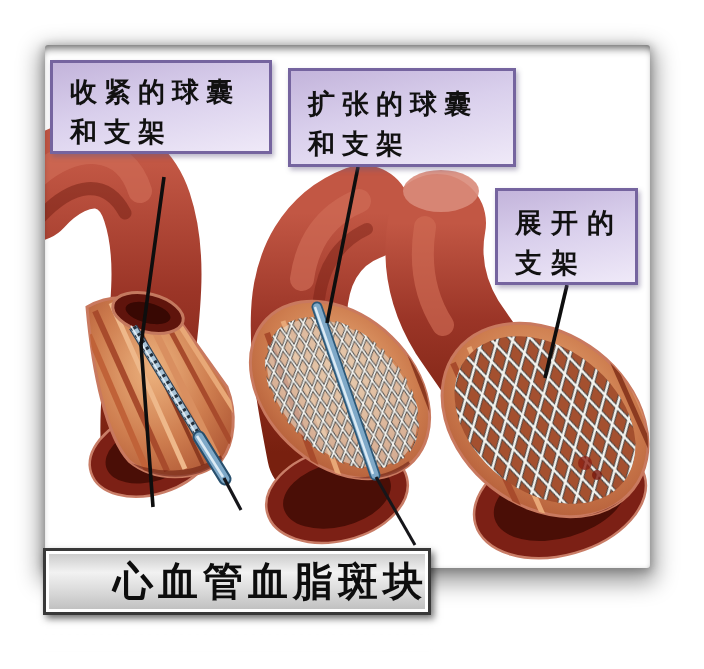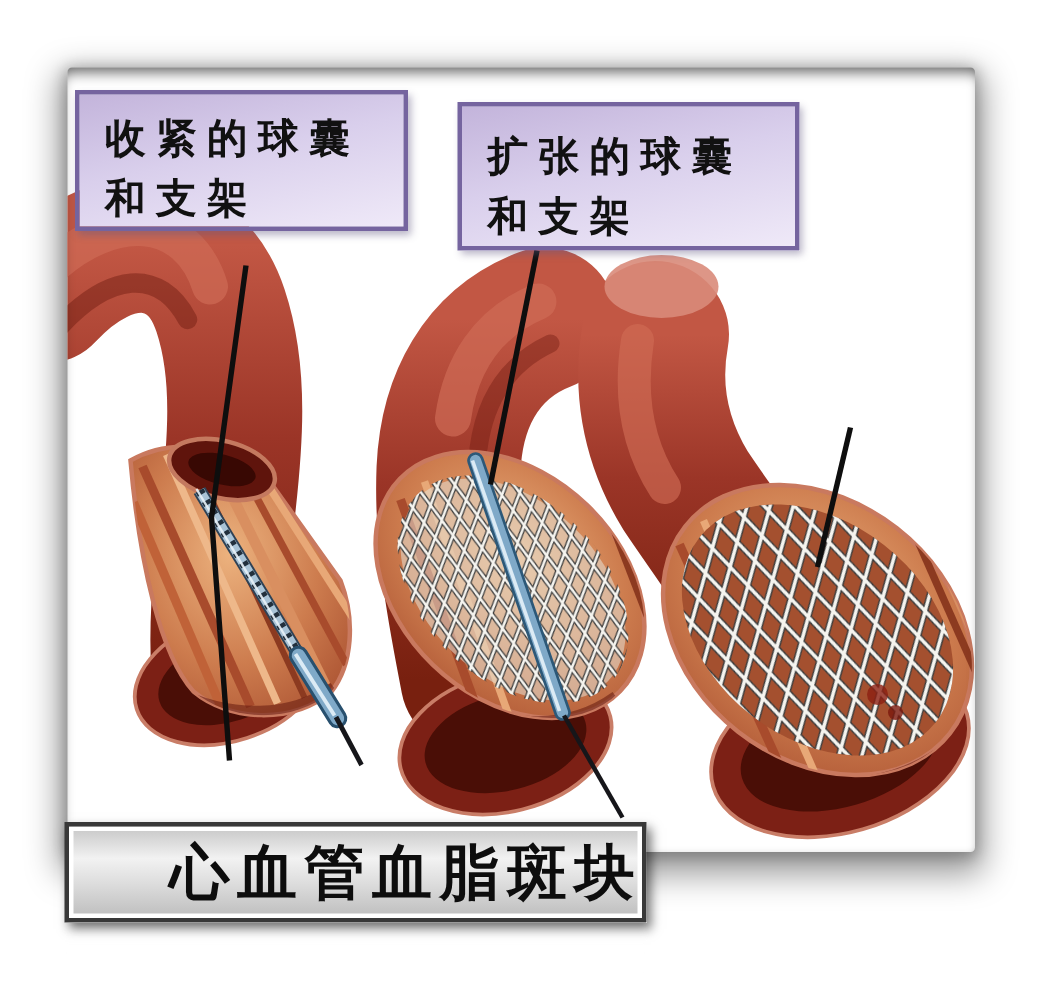--- a/index.html
+++ b/index.html
@@ -24,21 +24,21 @@
   
   .label-box {
     position:absolute; box-sizing:border-box; z-index:5;
     background:linear-gradient(168deg,#c3b4db 0%, #d9cfec 45%, #efe9f8 100%);
     border:3px solid #75649f;
     box-shadow:2px 3px 5px rgba(100,90,130,.45);
     color:#111; font-weight:bold; font-size:27px; line-height:40px;
     letter-spacing:7px; padding:9px 12px 0 17px;
   }
   .box1 { left:50px;  top:60px;  width:222px; height:94px; }
-  .box2 { left:305px; top:68px;  width:228px; height:99px; padding-top:13px; }
+  .box2 { left:288px; top:68px;  width:228px; height:99px; padding-top:13px; }
   .box3 { left:495px; top:188px; width:143px; height:97px; padding-top:12px; letter-spacing:9px; }
 
   
   .banner {
     position:absolute; left:43px; top:548px; width:388px; height:67px;
     box-sizing:border-box; z-index:6;
     background:linear-gradient(180deg,#c6c6c6 0%, #f2f2f2 35%, #dddddd 62%, #bdbdbd 100%);
     border:3px solid #383838;
     box-shadow: inset 0 0 0 3px #ffffff, 3px 4px 7px rgba(0,0,0,.55);
     display:flex; align-items:center; justify-content:flex-end;
@@ -185,20 +185,24 @@
   </div>
 
   <div class="label-box box1">
     <div>收紧的球囊</div>
     <div>和支架</div>
   </div>
   <div class="label-box box2">
     <div>扩张的球囊</div>
     <div>和支架</div>
   </div>
+  <div class="label-box box3">
+    <div>展开的</div>
+    <div>支架</div>
+  </div>
 
   <div class="banner">
     <span>心血管血脂斑块</span>
   </div>
   <div class="banner-reflection">
 
     <div class="refl-fade"></div>
   </div>
 
 </div>

